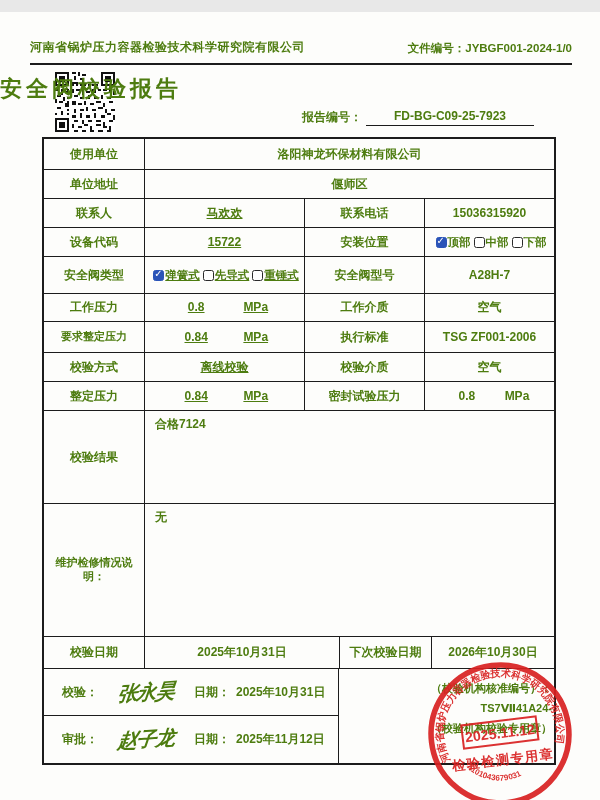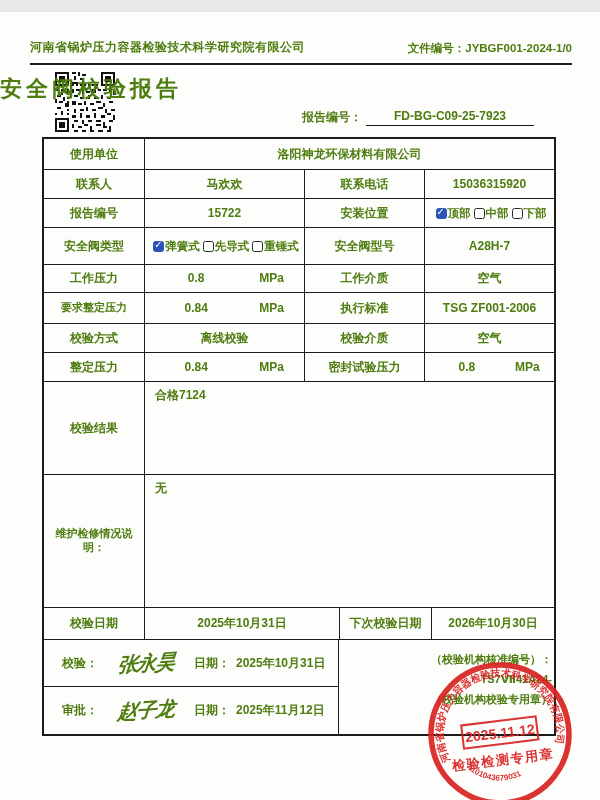--- a/index.html
+++ b/index.html
@@ -18,31 +18,31 @@
   .report-no .val{display:inline-block;width:168px;text-align:center;border-bottom:1.6px solid #1b1b1b;
                   padding-bottom:2px;margin-left:4px;}
   
   .tbl{position:absolute;left:42px;top:125px;width:514px;border:2.2px solid #1c1c1c;
        font-size:12px;font-weight:bold;box-sizing:border-box;}
   .row{display:flex;border-bottom:1.6px solid #1c1c1c;align-items:stretch;}
   .row:last-child{border-bottom:none;}
   .cell{border-right:1.6px solid #1c1c1c;box-sizing:border-box;display:flex;align-items:center;
         justify-content:center;padding:2px 4px;flex-shrink:0;text-align:center;line-height:1.25;}
   .cell:last-child{border-right:none;}
-  .c1{width:101px;} .c2{width:160px;} .c3{width:120px;} .c4{width:129px;}
+  .c1{width:101px;} .c2{width:160px;text-decoration:underline;} .c3{width:120px;} .c4{width:129px;}
   .w195{width:195px;} .w92{width:92px;} .w122{width:122px;}
   .h30{height:30px;} .h28{height:28px;} .h27{height:27px;} .h36{height:36px;} .h31{height:31px;}
   .grow{flex:1 1 auto;width:auto;}
   .big{height:92px;} .big2{height:132px;}
   .tl{align-items:flex-start;justify-content:flex-start;text-align:left;padding:6px 10px;}
   .sm{font-size:11px;}
   
   .pv{display:flex;width:100%;}
   .pv .v{flex:1.25;text-align:center;}
-  .pv .u{flex:.75;text-align:center;}
+  .pv .u{flex:.75;text-align:left;}
   
   .cbrow{flex-wrap:wrap;font-size:11.5px;padding:2px 3px;align-items:center;}
   .cb{display:inline-block;width:11px;height:11px;border:1.6px solid #2a2a2a;border-radius:2.5px;
       vertical-align:-2px;margin:0 1px 0 3px;position:relative;background:#fff;box-sizing:border-box;}
   .cb.on{background:#2b54b8;border-color:#2b54b8;}
   .cb.on::after{content:"✓";position:absolute;left:0px;top:-3px;color:#fff;font-size:10px;font-weight:bold;}
   
   .sigblock{display:flex;}
   .sigleft{width:295px;border-right:1.6px solid #1c1c1c;box-sizing:border-box;}
   .sigrow{height:47px;display:flex;align-items:center;padding-left:18px;box-sizing:border-box;}
@@ -178,30 +178,34 @@
     <span class="val">FD-BG-C09-25-7923</span>
   </div>
 
   <div class="tbl">
 
     <div class="row h30">
       <div class="cell c1">使用单位</div>
       <div class="cell grow">洛阳神龙环保材料有限公司</div>
     </div>
 
+    <div class="row h28">
+      <div class="cell c1">单位地址</div>
+      <div class="cell grow">偃师区</div>
+    </div>
 
     <div class="row h28">
       <div class="cell c1">联系人</div>
       <div class="cell c2">马欢欢</div>
       <div class="cell c3">联系电话</div>
       <div class="cell c4 grow">15036315920</div>
     </div>
 
     <div class="row h28">
-      <div class="cell c1">报告编号</div>
+      <div class="cell c1">设备代码</div>
       <div class="cell c2">15722</div>
       <div class="cell c3">安装位置</div>
       <div class="cell c4 grow cbrow">
         <span class="cb on"></span>
           <span>顶部</span>
         <span class="cb"></span>
           <span>中部</span>
         <span class="cb"></span>
           <span>下部</span>
       </div>

